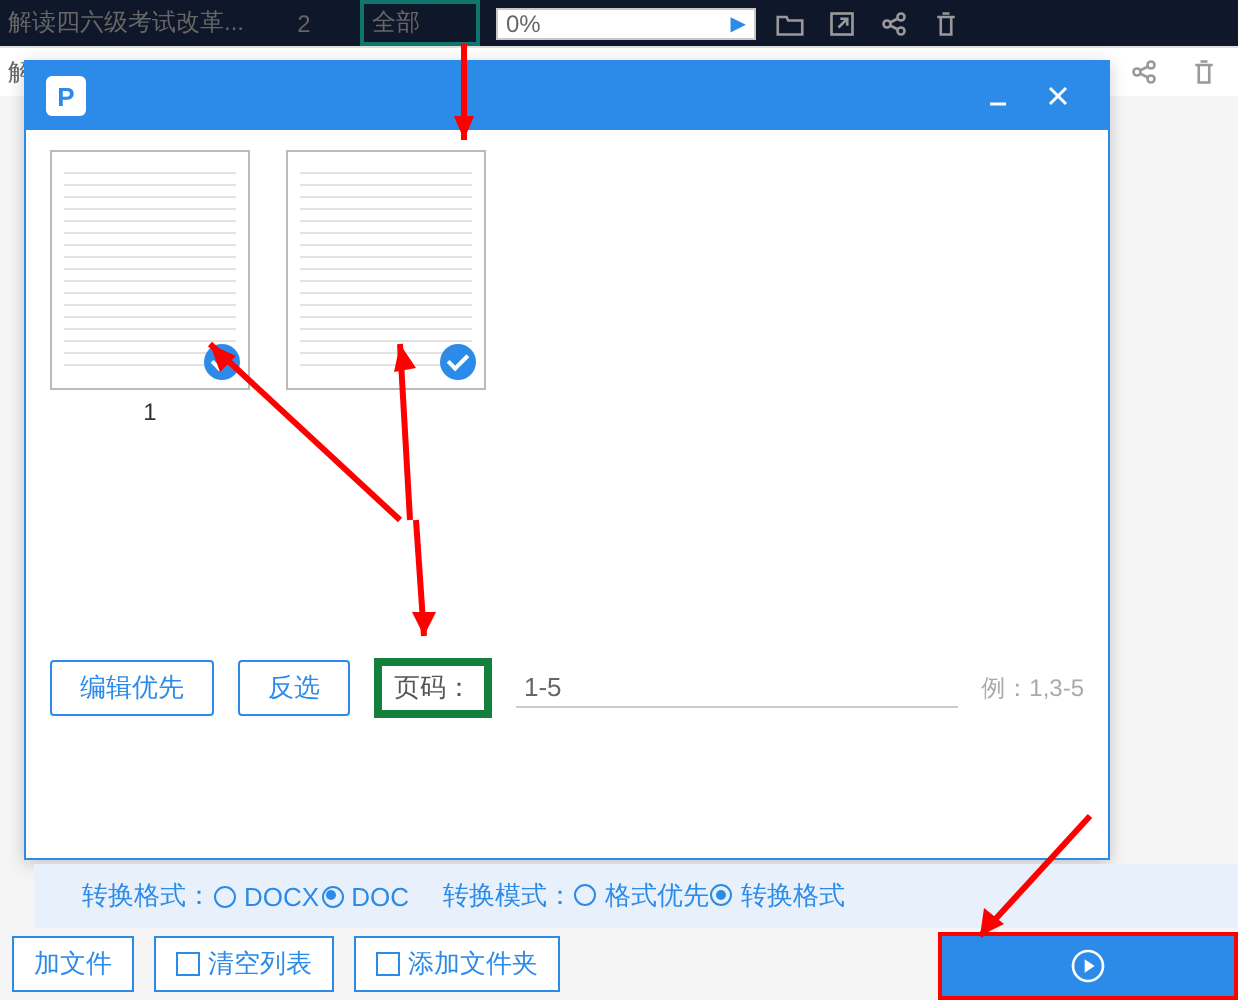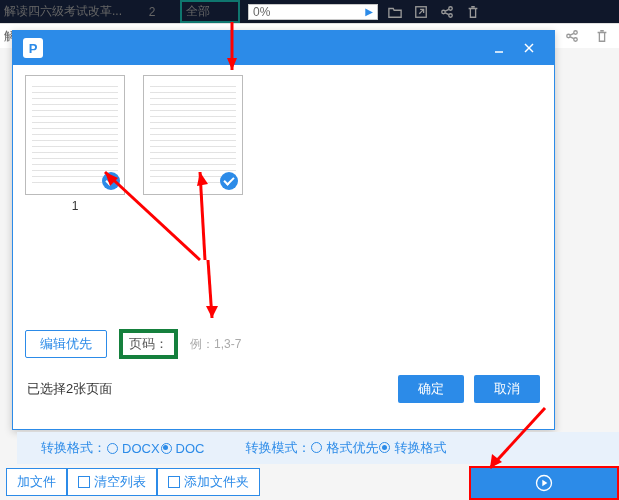--- a/index.html
+++ b/index.html
@@ -38,21 +38,21 @@
 .example { color: #aaa; font-size: 12px; }
 
 .selected-row { padding: 10px 14px; display: flex; align-items: center; font-size: 13px; color: #333; }
 .selected-row .spacer { flex: 1; }
 .solid-btn { background: #2c8be8; color: #fff; border: none; padding: 5px 20px; font-size: 13px; cursor: pointer; border-radius: 2px; margin-left: 10px; }
 
 .footer-bar { position: absolute; left: 17px; right: 0; bottom: 36px; height: 32px; background: #e8f1fb; display: flex; align-items: center; padding: 0 24px; gap: 1px; font-size: 13px; color: #2c8be8; }
 .radio { width: 11px; height: 11px; border-radius: 50%; border: 1.5px solid #2c8be8; display: inline-block; margin-right: 4px; vertical-align: -1px; }
 .radio.on::after { content: ""; display: block; width: 5px; height: 5px; border-radius: 50%; background: #2c8be8; margin: 1.5px; }
 
-.bottom-btns { position: absolute; left: 0; right: 0; bottom: 0; height: 36px; display: flex; align-items: center; padding: 0 6px; background: #f5f5f5; }
+.bottom-btns { position: absolute; left: 0; right: 0; bottom: 0; height: 36px; display: flex; align-items: center; padding: 0 6px; background: #f5f5f5; gap: 10px; }
 .file-btn { border: 1px solid #2c8be8; color: #2c8be8; background: #fff; padding: 4px 10px; font-size: 13px; cursor: pointer; display: flex; align-items: center; gap: 4px; }
 .file-btn .icn { width: 12px; height: 12px; border: 1.5px solid #2c8be8; display: inline-block; }
 .start-btn { position: absolute; right: 0; bottom: 0; width: 150px; height: 34px; background: #2c8be8; border: 2px solid #f00; display: flex; align-items: center; justify-content: center; cursor: pointer; }
 .start-btn svg { width: 20px; height: 20px; stroke: #fff; fill: none; stroke-width: 1.6; }
 
 .arrow { position: absolute; pointer-events: none; }
 .arrow line, .arrow path { stroke: #f00; stroke-width: 3; fill: none; }
 .arrow polygon { fill: #f00; }
 </style>
 </head>
@@ -137,37 +137,33 @@
     <div class="thumb">
       <div class="page-preview">
           <div class="lines"></div>
           <div class="check-mark"></div>
         </div>
     </div>
   </div>
 
   <div class="ctrl-row">
     <button class="outline-btn">编辑优先</button>
+    <button class="outline-btn">反选</button>
     <span class="page-label">页码：</span>
-    <span class="example">例：1,3-7</span>
+    <input class="page-input" value="1-5" style="">
+    <span class="example">例：1,3-5</span>
   </div>
 
-  <div class="selected-row">
-    <span>已选择2张页面</span>
-    <div class="spacer"></div>
-    <button class="solid-btn">确定</button>
-    <button class="solid-btn">取消</button>
-  </div>
 </div>
 
 <div class="footer-bar">
   <span>转换格式：</span>
   <span><span class="radio"></span><span>DOCX</span></span>
   <span><span class="radio on"></span><span>DOC</span></span>
-  <span style="margin-left:40px">转换模式：</span>
+  <span style="margin-left:16px">转换模式：</span>
   <span><span class="radio"></span><span>格式优先</span></span>
   <span><span class="radio on"></span><span>转换格式</span></span>
 </div>
 
 <div class="bottom-btns">
   <button class="file-btn">
       <span>加文件</span>
     </button>
   <button class="file-btn">
       <span class="icn"></span>

